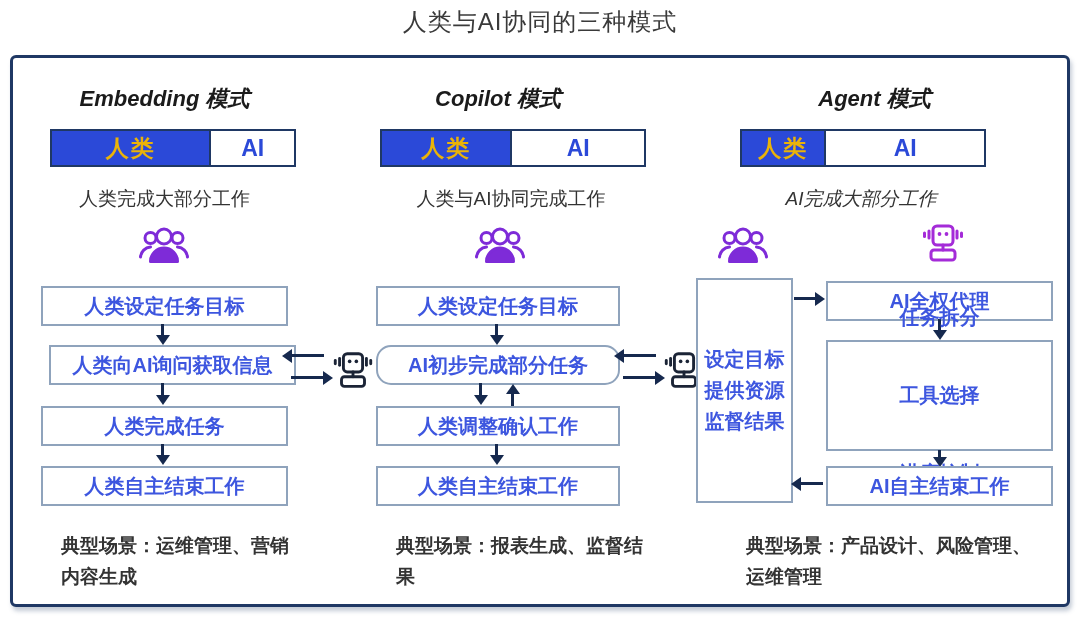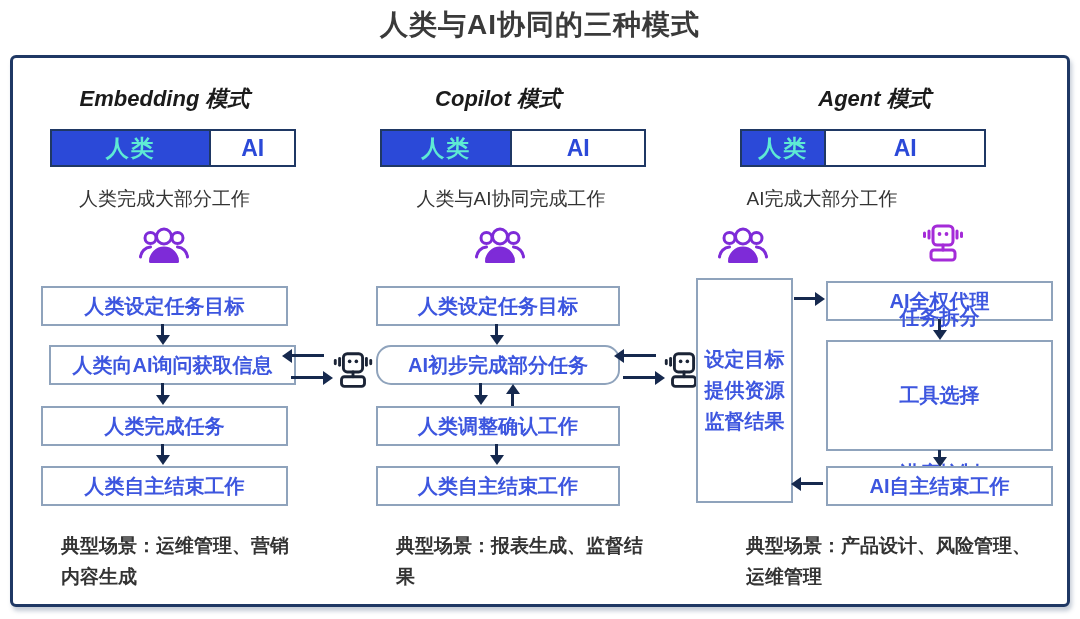--- a/index.html
+++ b/index.html
@@ -1,25 +1,25 @@
 <!DOCTYPE html>
 <html style="--bar-blue: #2B49D8; --navy: #1F3864; --box-border: #8FA3BC; --text-blue: #3D56DF; --purple: #7E2BD8; --robot-purple: #A42BD8; --robot-dark: #1B2436; --arrow: #16294E; --title-gray: #3A3A3A;"><head>
 <meta charset="utf-8">
 <style>
   html,body{margin:0;padding:0;background:#fff;}
   body{width:1080px;height:619px;overflow:hidden;font-family:"Liberation Sans","DejaVu Sans",sans-serif;}
   .canvas{position:relative;width:1080px;height:619px;background:#fff;}
   .title{position:absolute;top:6px;left:0;width:100%;text-align:center;
-         font-size:28px;font-weight:700;color:var(--title-gray,#3A3A3A);letter-spacing:1px;}
+         font-size:24px;font-weight:400;color:var(--title-gray,#3A3A3A);letter-spacing:1px;}
   .frame{position:absolute;left:10px;top:55px;width:1054px;height:546px;
          border:3px solid var(--navy,#1F3864);border-radius:6px;background:#fff;
          box-shadow:2px 4px 4px rgba(90,110,140,.35);}
   .mode{position:absolute;font-style:italic;font-weight:700;font-size:22px;color:#1b1b1b;text-align:center;}
   .bar{position:absolute;height:34px;border:2px solid var(--navy,#1F3864);display:flex;background:#fff;}
-  .bar-h{background:var(--bar-blue,#2B49D8);color:#5eead4;display:flex;align-items:center;justify-content:center;
+  .bar-h{background:var(--bar-blue,#2B49D8);color:#eab308;display:flex;align-items:center;justify-content:center;
          font-weight:700;font-size:23px;letter-spacing:2px;}
   .bar-a{flex:1;display:flex;align-items:center;justify-content:center;color:var(--bar-blue,#2B49D8);
          font-weight:700;font-size:23px;border-left:2px solid var(--navy,#1F3864);}
   .cap{position:absolute;font-size:19px;color:#333;text-align:center;}
   .scen{position:absolute;font-size:19px;font-weight:600;color:#333;line-height:31px;text-align:left;}
   .fbox{position:absolute;border:2px solid var(--box-border,#8FA3BC);background:#fff;
         color:var(--text-blue,#3D56DF);font-weight:700;font-size:20px;
         display:flex;align-items:center;justify-content:center;text-align:center;}
   .fbox.multi{flex-direction:column;line-height:31px;}
   .ad,.au{position:absolute;width:3px;background:var(--arrow,#16294E);}
@@ -129,21 +129,21 @@
         <path d="M42.5 13 v3.5"></path>
       <path d="M24 25 v5"></path>
         <rect x="12" y="30" width="24" height="10" rx="3"></rect>
     </svg>
 
     <div class="mode" style="left:683px;top:26px;width:357px;">Agent 模式</div>
     <div class="bar" style="left:727px;top:71px;width:242px;">
       <div class="bar-h" style="width: 34%;">人类</div>
       <div class="bar-a">AI</div>
     </div>
-    <div class="cap" style="left:688px;top:128px;width:242px;">AI完成大部分工作</div>
+    <div class="cap" style="left:727px;top:128px;width:242px;font-style:italic;">AI完成大部分工作</div>
 
     <svg class="people" style="left:704px;top:163px;" width="52" height="46" viewBox="0 0 52 44">
       <circle cx="12.5" cy="16" r="5.5"></circle>
         <circle cx="39.5" cy="16" r="5.5"></circle>
       <path d="M2.5 35 a11 11 0 0 1 10 -10"></path>
         <path d="M49.5 35 a11 11 0 0 0 -10 -10"></path>
       <circle cx="26" cy="14.5" r="7.5"></circle>
         <path class="body" d="M12.5 39.5 a13.5 13.5 0 0 1 27 0 z"></path>
     </svg>
     <svg class="robot purple" style="left:906px;top:162px;" width="48" height="48" viewBox="0 0 48 48">

